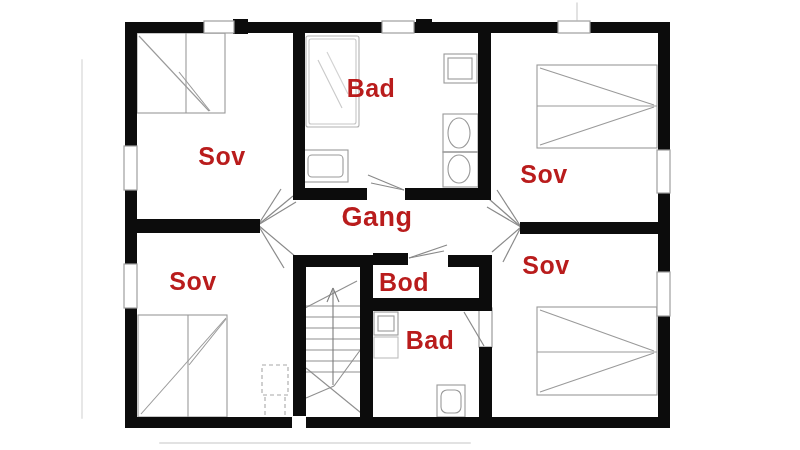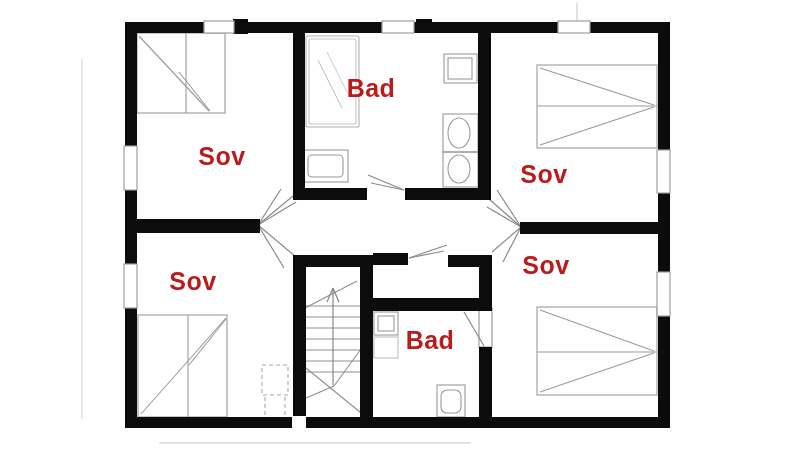--- a/index.html
+++ b/index.html
@@ -189,16 +189,18 @@
       <rect x="124" y="264" width="13" height="44"></rect>
       <rect x="657" y="150" width="13" height="43"></rect>
       <rect x="657" y="272" width="13" height="44"></rect>
       <rect x="292" y="416" width="14" height="14" fill="#ffffff" stroke="none"></rect>
     </g>
   </svg>
 
   <div class="room-label lbl-25" style="left:222px;top:156px;">Sov</div>
   <div class="room-label lbl-25" style="left:371px;top:88px;">Bad</div>
   <div class="room-label lbl-25" style="left:544px;top:174px;">Sov</div>
+  <div class="room-label lbl-27" style="left:377px;top:217px;">Gang</div>
   <div class="room-label lbl-25" style="left:193px;top:281px;">Sov</div>
+  <div class="room-label lbl-25" style="left:404px;top:282px;">Bod</div>
   <div class="room-label lbl-25" style="left:430px;top:340px;">Bad</div>
   <div class="room-label lbl-25" style="left:546px;top:265px;">Sov</div>
 </div>
 
 </body></html>

